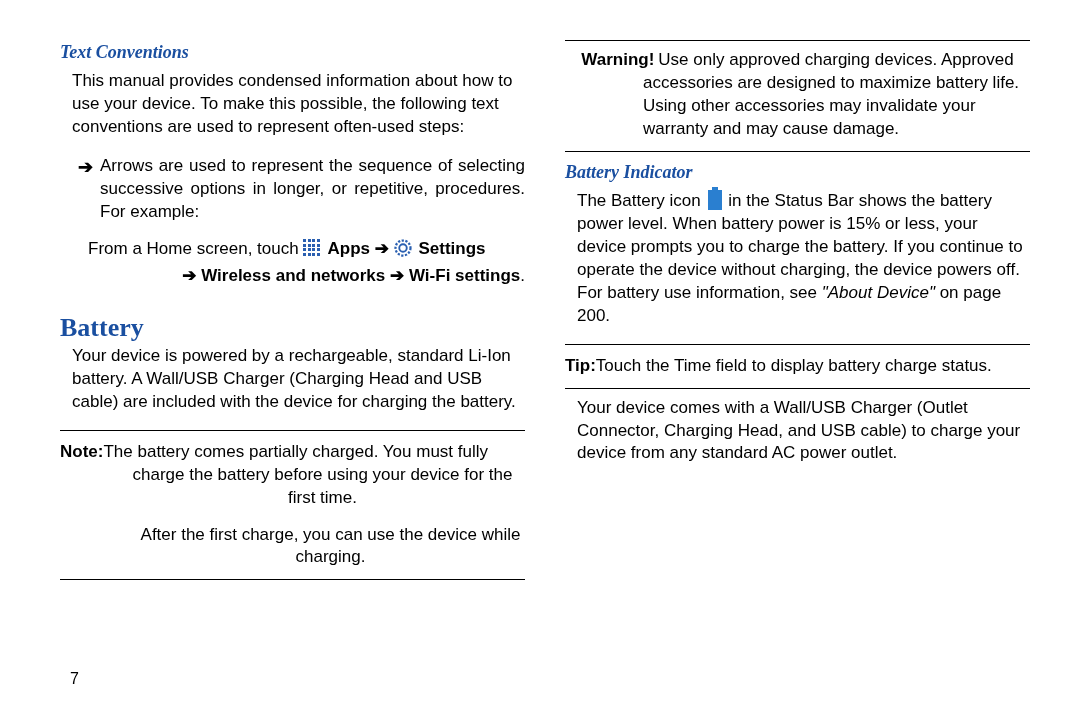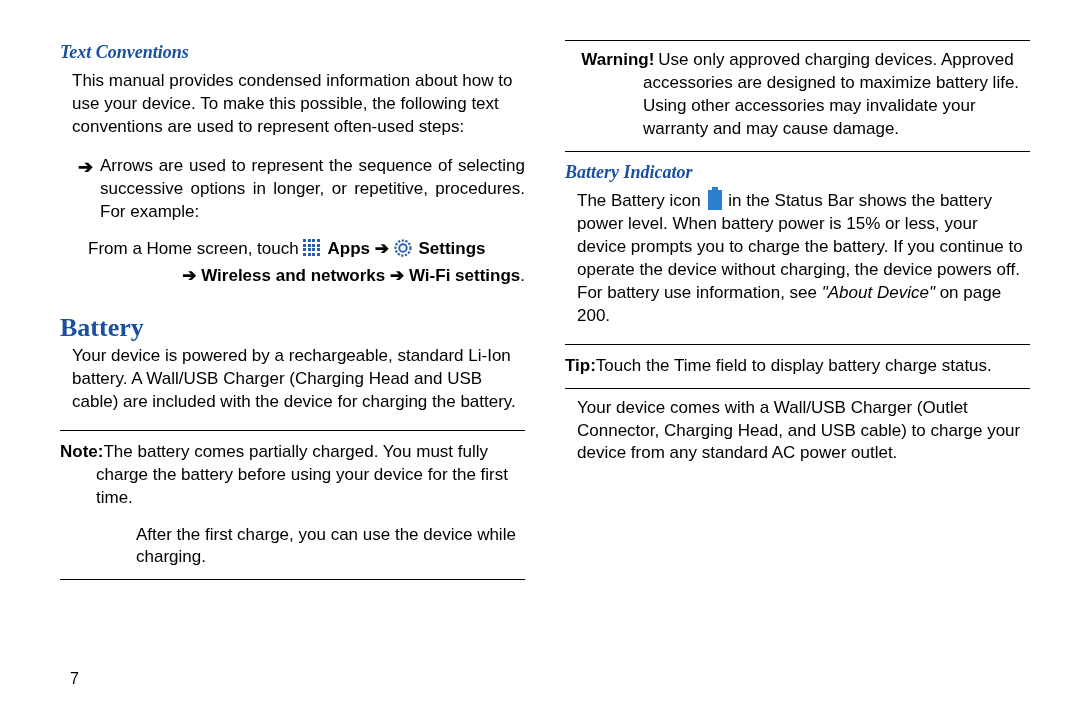--- a/index.html
+++ b/index.html
@@ -101,21 +101,22 @@
       margin-top: 2px;
     }
     .note-label {
       font-weight: bold;
       flex: 0 0 auto;
     }
     .note-body {
       flex: 1;
     }
     .note-indent {
-      margin-left: 36px;
+      margin-left: 60px;
+      text-align: center;
     }
     .warn-indent {
       margin-left: 78px;
     }
     .page-num {
       margin-top: auto;
       font-size: 16px;
       padding-top: 30px;
       margin-left: 10px;
     }
@@ -138,20 +139,21 @@
       top: -3px;
       left: 4px;
       width: 6px;
       height: 3px;
       background: #2a7fd0;
     }
     .italic { font-style: italic; }
     .after-note {
       margin-left: 76px;
       margin-top: 14px;
+      text-align: center;
     }
     .warn-block {
       display: flex;
       margin-top: 0;
       justify-content: center;
     }
     .warn-label {
       font-weight: bold;
       flex: 0 0 auto;
       margin-right: 4px;

